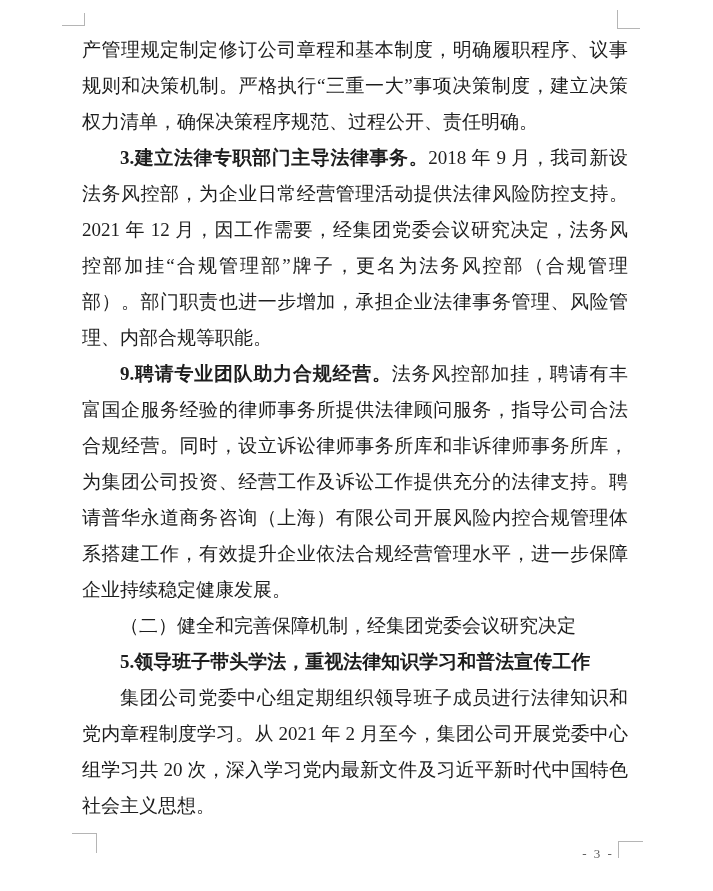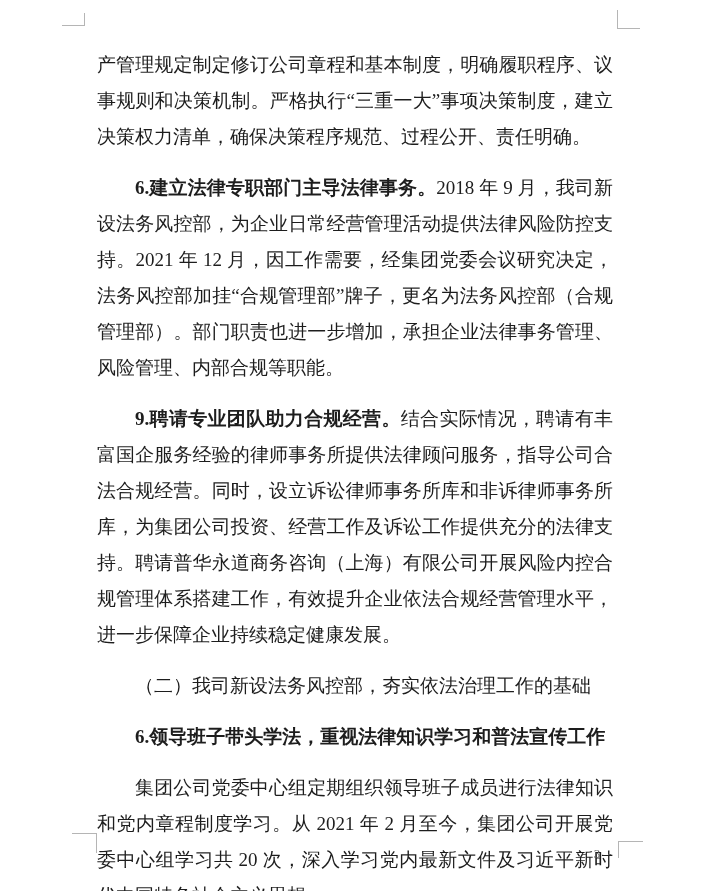--- a/index.html
+++ b/index.html
@@ -16,21 +16,21 @@
   .doc-body {
     position: absolute;
     left: 82px;
     top: 32px;
     width: 546px;
     font-size: 19px;
     line-height: 36px;
     text-align: justify;
     text-justify: inter-ideograph;
   }
-  .para { margin: 15px; padding: 0; }
+  .para { margin: 0; padding: 0; }
   .para.indent { text-indent: 2em; }
   .seg { font-weight: 400; }
   .seg.bold { font-weight: 700; }
   .para.kai { font-style: normal; }
   .crop { position: absolute; width: 22px; height: 16px; }
   .crop.tl { left: 62px; top: 13px;  width: 22px; height: 12px; border-right: 1px solid var(--crop); border-bottom: 1px solid var(--crop); }
   .crop.tr { left: 617px; top: 10px; width: 22px; height: 18px; border-left: 1px solid var(--crop); border-bottom: 1px solid var(--crop); }
   .crop.bl { left: 72px; top: 833px; width: 24px; height: 19px; border-top: 1px solid var(--crop); border-right: 1px solid var(--crop); }
   .crop.br { left: 618px; top: 841px; width: 24px; height: 16px; border-top: 1px solid var(--crop); border-left: 1px solid var(--crop); }
   .page-num {
@@ -51,22 +51,22 @@
 
 <div class="page">
 
   <div class="crop tl"></div>
   <div class="crop tr"></div>
   <div class="crop bl"></div>
   <div class="crop br"></div>
 
   <div class="doc-body">
       <p class="para"><span class="seg">产管理规定制定修订公司章程和基本制度，明确履职程序、议事规则和决策机制。严格执行“三重一大”事项决策制度，建立决策权力清单，确保决策程序规范、过程公开、责任明确。</span></p>
-      <p class="para indent"><span class="seg bold">6.建立法律专职部门主导法律事务。</span><span class="seg">2018 年 9 月，我司新设法务风控部，为企业日常经营管理活动提供法律风险防控支持。2021 年 12 月，因工作需要，经集团党委会议研究决定，法务风控部加挂“合规管理部”牌子，更名为法务风控部（合规管理部）。部门职责也进一步增加，承担企业法律事务管理、风险管理、内部合规等职能。</span></p>
-      <p class="para indent"><span class="seg bold">9.聘请专业团队助力合规经营。</span><span class="seg">结合实际情况，聘请有丰富国企服务经验的律师事务所提供法律顾问服务，指导公司合法合规经营。同时，设立诉讼律师事务所库和非诉律师事务所库，为集团公司投资、经营工作及诉讼工作提供充分的法律支持。聘请普华永道商务咨询（上海）有限公司开展风险内控合规管理体系搭建工作，有效提升企业依法合规经营管理水平，进一步保障企业持续稳定健康发展。</span></p>
-      <p class="para indent kai"><span class="seg">（二）我司新设法务风控部，夯实依法治理工作的基础</span></p>
-      <p class="para indent"><span class="seg bold">6.领导班子带头学法，重视法律知识学习和普法宣传工作</span></p>
+      <p class="para indent"><span class="seg bold">3.建立法律专职部门主导法律事务。</span><span class="seg">2018 年 9 月，我司新设法务风控部，为企业日常经营管理活动提供法律风险防控支持。2021 年 12 月，因工作需要，经集团党委会议研究决定，法务风控部加挂“合规管理部”牌子，更名为法务风控部（合规管理部）。部门职责也进一步增加，承担企业法律事务管理、风险管理、内部合规等职能。</span></p>
+      <p class="para indent"><span class="seg bold">9.聘请专业团队助力合规经营。</span><span class="seg">法务风控部加挂，聘请有丰富国企服务经验的律师事务所提供法律顾问服务，指导公司合法合规经营。同时，设立诉讼律师事务所库和非诉律师事务所库，为集团公司投资、经营工作及诉讼工作提供充分的法律支持。聘请普华永道商务咨询（上海）有限公司开展风险内控合规管理体系搭建工作，有效提升企业依法合规经营管理水平，进一步保障企业持续稳定健康发展。</span></p>
+      <p class="para indent kai"><span class="seg">（二）健全和完善保障机制，经集团党委会议研究决定</span></p>
+      <p class="para indent"><span class="seg bold">5.领导班子带头学法，重视法律知识学习和普法宣传工作</span></p>
       <p class="para indent"><span class="seg">集团公司党委中心组定期组织领导班子成员进行法律知识和党内章程制度学习。从 2021 年 2 月至今，集团公司开展党委中心组学习共 20 次，深入学习党内最新文件及习近平新时代中国特色社会主义思想。</span></p>
     </div>
 
   <div class="page-num">- 3 -</div>
 
 </div>
 
 </body></html>

